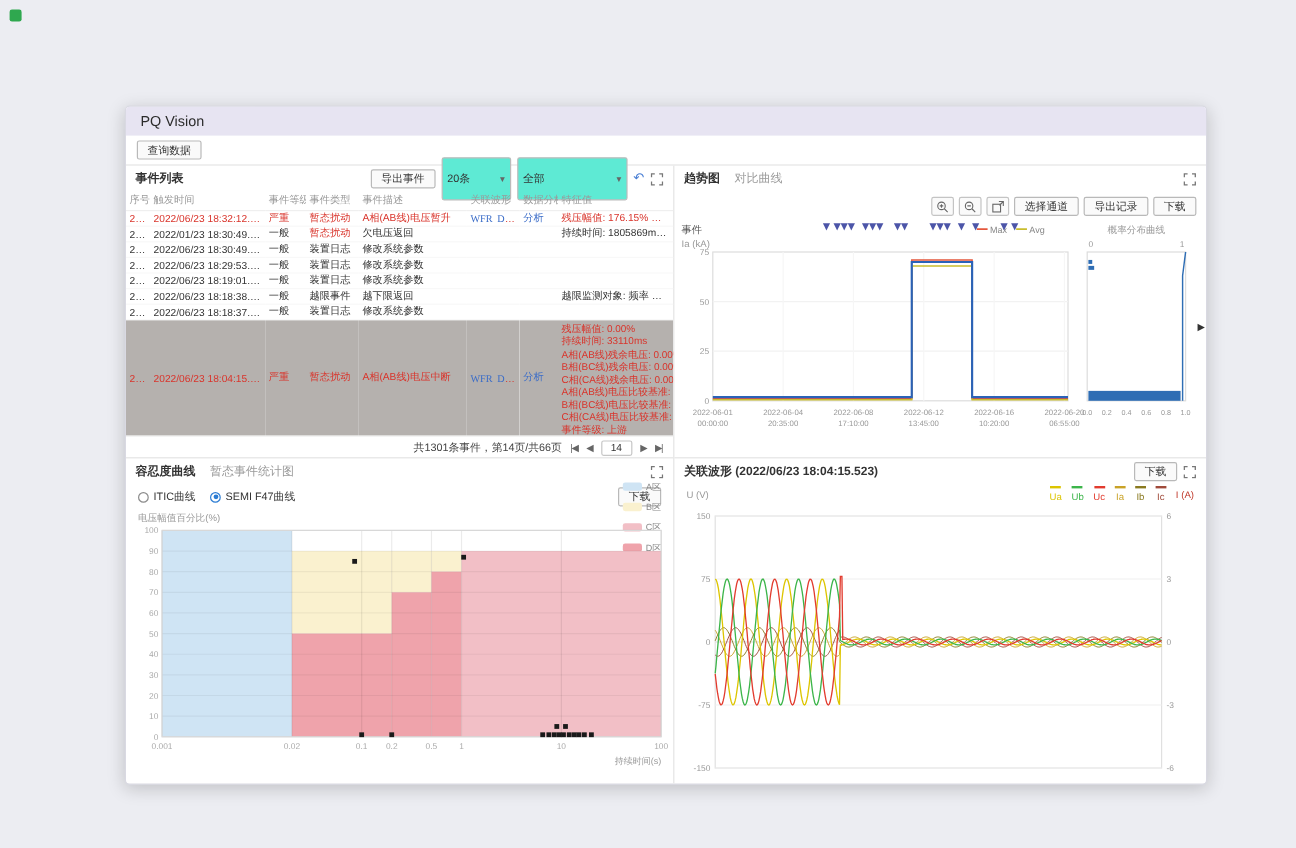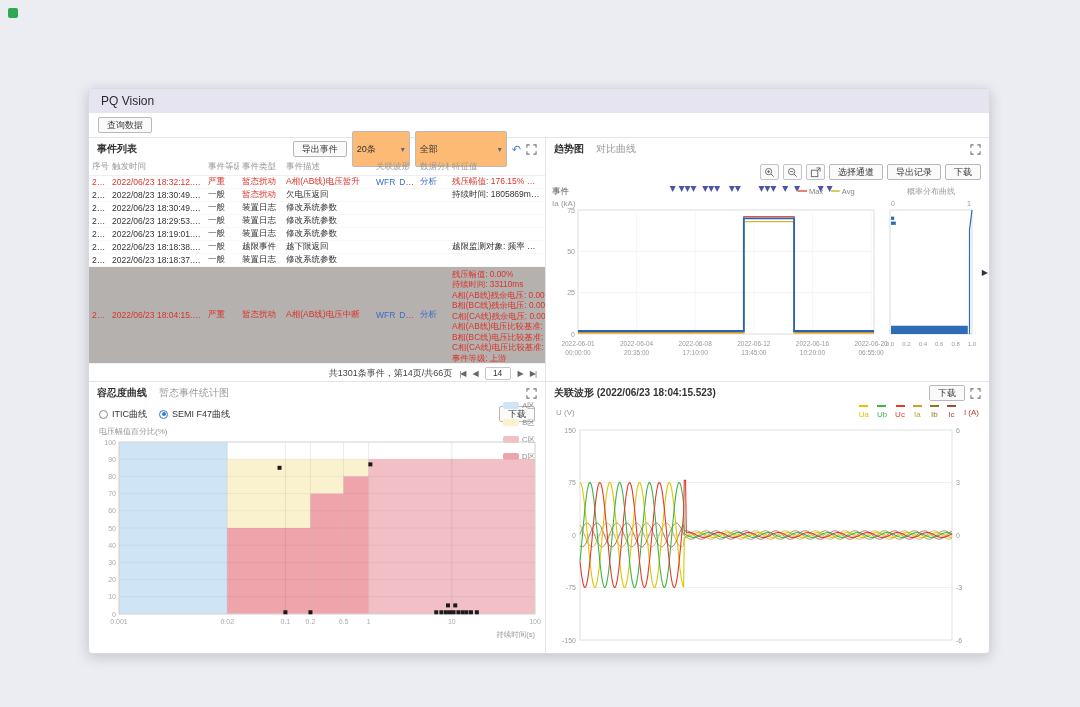--- a/index.html
+++ b/index.html
@@ -1,51 +1,51 @@
 <!DOCTYPE html>
 <html><head>
 <meta charset="utf-8">
 <style>
   *{margin:0;padding:0;box-sizing:border-box;}
   html,body{width:1080px;height:707px;}
   body{font-family:"Liberation Sans","DejaVu Sans",sans-serif;background:#ecedf2;position:relative;overflow:hidden;}
   .desktop-icon{position:absolute;left:8px;top:8px;width:10px;height:10px;border-radius:2px;}
-  .window{position:absolute;left:88px;top:88px;width:902px;height:566px;background:#fff;border:1px solid #d9d9e2;border-radius:4px;box-shadow:0 3px 14px rgba(0,0,0,.18);display:flex;flex-direction:column;overflow:hidden;}
+  .window{position:absolute;left:104px;top:88px;width:902px;height:566px;background:#fff;border:1px solid #d9d9e2;border-radius:4px;box-shadow:0 3px 14px rgba(0,0,0,.18);display:flex;flex-direction:column;overflow:hidden;}
   .titlebar{height:24px;background:#e7e4f2;display:flex;align-items:center;padding:0 12px;flex:0 0 auto;}
   .titlebar .title{font-size:12px;color:#2b2b2b;}
   .toolbar{height:25px;display:flex;align-items:center;gap:10px;padding:0 9px;border-bottom:1px solid #e4e4e4;flex:0 0 auto;}
   .btn{font-size:9px;color:#333;background:#fafafa;border:1px solid #b9b9b9;border-radius:2px;padding:1px 8px;height:16px;line-height:13px;cursor:pointer;white-space:nowrap;}
   .time-range{font-size:9.5px;font-weight:bold;color:#222;}
   .main{flex:1;display:flex;min-height:0;}
   .left-col{width:457px;border-right:1px solid #e4e4e4;display:flex;flex-direction:column;}
   .right-col{flex:1;display:flex;flex-direction:column;min-width:0;}
   section{display:flex;flex-direction:column;min-height:0;}
   .events{height:244px;border-bottom:1px solid #e4e4e4;}
   .tolerance{flex:1;}
   .trend{height:244px;border-bottom:1px solid #e4e4e4;}
   .wave{flex:1;}
   .sec-header{height:22px;display:flex;align-items:center;gap:12px;padding:0 8px;flex:0 0 auto;}
   .sec-title{font-size:10px;font-weight:bold;color:#333;white-space:nowrap;}
   .sec-tab{font-size:10px;color:#9a9a9a;white-space:nowrap;cursor:pointer;}
   .header-controls{margin-left:auto;display:flex;align-items:center;gap:5px;}
   .icon{display:inline-flex;align-items:center;justify-content:center;cursor:pointer;}
   .icon.right{margin-left:auto;}
   .undo{color:#4a7fd4;font-size:11px;line-height:11px;}
-  .select{display:inline-flex;align-items:center;justify-content:space-between;border:1px solid #bbb;background:#fdba74;border-radius:2px;padding:17px 4px;font-size:9px;color:#333;height:34px;cursor:pointer;}
+  .select{display:inline-flex;align-items:center;justify-content:space-between;border:1px solid #bbb;background:#5eead4;border-radius:2px;padding:17px 4px;font-size:9px;color:#333;height:34px;cursor:pointer;}
   .select .caret{color:#666;font-size:8px;margin-left:4px;}
   .sel-small{width:58px;}
   .sel-wide{width:92px;}
   
   .event-table{border-collapse:collapse;table-layout:fixed;width:456px;flex:0 0 auto;}
   .event-table th{font-size:8.5px;color:#999;font-weight:normal;text-align:left;padding:0 3px;height:15px;border-bottom:1px solid #efefef;white-space:nowrap;overflow:hidden;}
   .event-table td{font-size:8.5px;color:#333;padding:0 3px;white-space:nowrap;overflow:hidden;text-overflow:ellipsis;vertical-align:middle;}
   tr.normal td{height:13px;border-bottom:1px solid #f8f8f8;}
   tr.row-red td{color:#d9342b;}
   td.sev-high,td.type-red{color:#d9342b;}
-  .link{color:#3a6cc8;cursor:pointer;margin-right:4px;}
+  .link{color:#3a6cc8;cursor:pointer;margin-right:4px;font-family:Liberation Serif, serif;}
   tr.selected{background:#b5b1ae;}
   tr.selected td{color:#d9342b;height:97px;}
   tr.selected td.cell-feature{vertical-align:top;padding-top:2px;}
   .feat-line{line-height:10.5px;font-size:8.3px;}
   .pagination{height:19px;display:flex;align-items:center;justify-content:flex-end;gap:7px;padding:0 9px;font-size:9px;color:#444;border-top:1px solid #f0f0f0;flex:0 0 auto;}
   .pg-btn{font-size:8px;color:#666;cursor:pointer;letter-spacing:-1px;}
   .pg-input{width:26px;height:13px;font-size:8.5px;text-align:center;border:1px solid #c6c6c6;border-radius:2px;color:#333;}
   
   .ctrl-row{height:20px;display:flex;align-items:center;gap:12px;padding:0 10px;flex:0 0 auto;}
   .radio-label{display:inline-flex;align-items:center;gap:4px;font-size:9px;color:#333;cursor:pointer;}
@@ -138,21 +138,21 @@
                 <td>2022/06/23 18:32:12.646</td>
                 <td class="sev-high">严重</td>
                 <td>暂态扰动</td>
                 <td>A相(AB线)电压暂升</td>
                 <td><span class="link">WFR</span><span class="link">DWR</span></td>
                 <td><span class="link">分析</span></td>
                 <td class="cell-feature">残压幅值: 176.15% 持续时...</td>
               </tr>
               <tr class="normal">
                 <td>274</td>
-                <td>2022/08/23 18:30:49.491</td>
+                <td>2022/01/23 18:30:49.491</td>
                 <td>一般</td>
                 <td class="type-red">暂态扰动</td>
                 <td>欠电压返回</td>
                 <td></td>
                 <td></td>
                 <td class="cell-feature">持续时间: 1805869ms A相...</td>
               </tr>
               <tr class="normal">
                 <td>275</td>
                 <td>2022/06/23 18:30:49.170</td>

